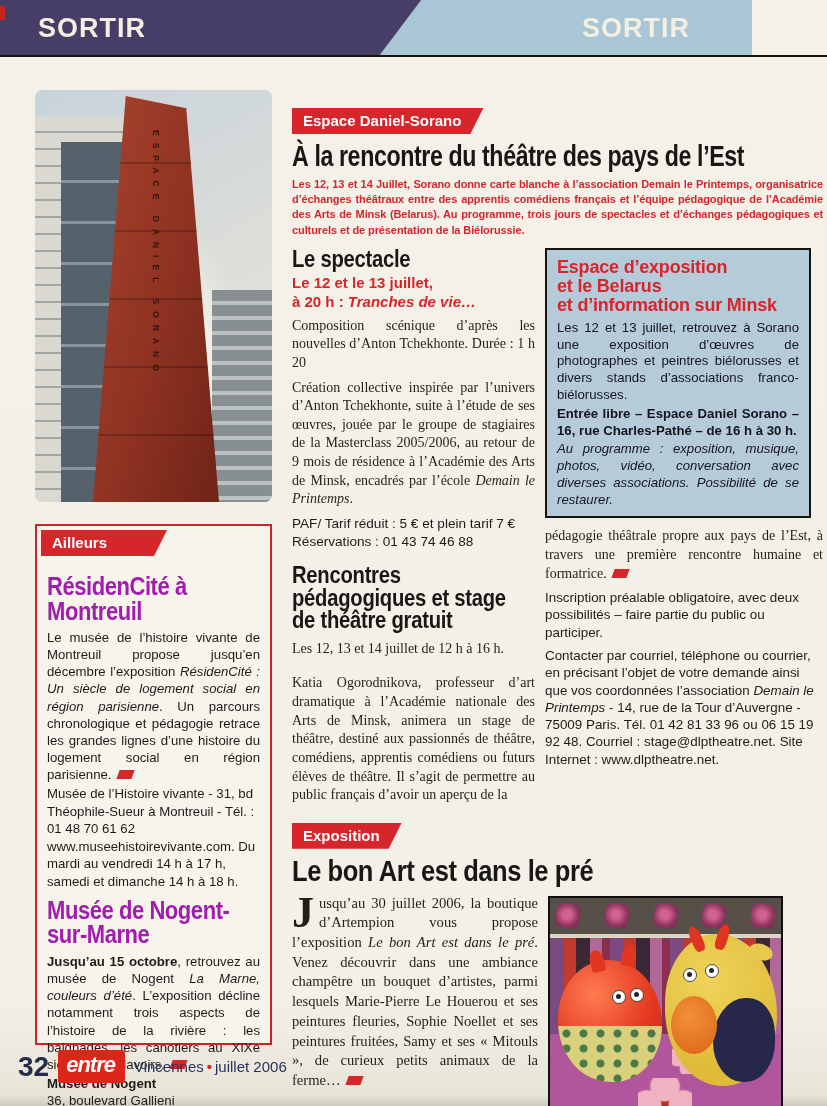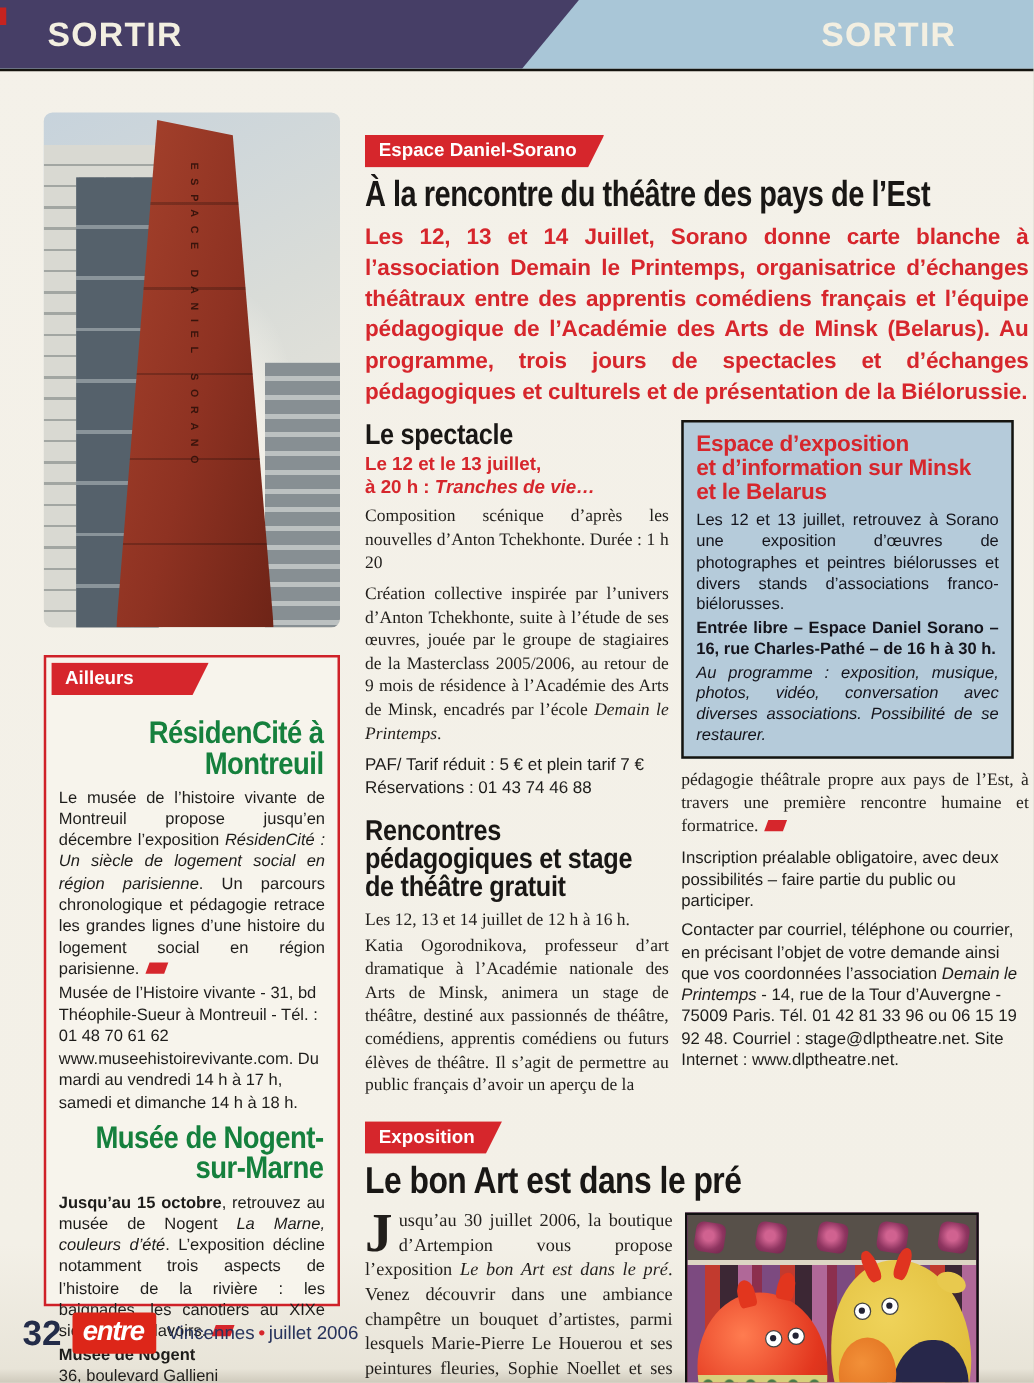--- a/index.html
+++ b/index.html
@@ -1,21 +1,21 @@
 <!DOCTYPE html>
 <html lang="fr"><head>
 <meta charset="utf-8">
 <style>
   html,body{margin:0;padding:0;}
   body{background:#d8d4c8;font-family:"Liberation Sans",sans-serif;}
   #page{position:relative;width:827px;height:1106px;margin:0 auto;overflow:hidden;
         background:linear-gradient(180deg,#f4f1e9 0%,#f3f0e7 90%,#e8e4d8 99%,#cfcabc 100%);}
 
   
-  .header{position:absolute;top:0;left:0;width:827px;height:55px;background:#a9c6d7;}
+  .header{position:absolute;top:0;left:0;width:752px;height:55px;background:#a9c6d7;}
   .header-purple{position:absolute;inset:0;background:#463e66;
         clip-path:polygon(0 0,56% 0,50.5% 100%,0 100%);}
   .sortir{position:absolute;top:13px;font-weight:bold;font-size:27px;color:#f3efe1;
         letter-spacing:1px;font-family:"Liberation Sans",sans-serif;}
   .sortir-left{left:38px;}
   .sortir-right{right:62px;}
   .header-rule{position:absolute;top:55px;left:0;width:827px;height:2px;background:#15140f;}
   .bleed-mark{position:absolute;left:0;top:6px;width:5px;height:14px;background:#c6231f;}
 
   
@@ -52,29 +52,29 @@
        color:#2f110a;opacity:.9;}
   .pb-right{position:absolute;right:0;top:200px;width:60px;height:212px;
        background:repeating-linear-gradient(180deg,#878f93 0 11px,#bcc1c1 11px 15px);}
   .pb-fog{position:absolute;right:30px;top:140px;width:110px;height:272px;
        background:radial-gradient(ellipse at 50% 50%,rgba(255,252,244,.9) 0%,rgba(255,252,244,0) 70%);}
 
   .ailleurs-box{position:absolute;left:35px;top:524px;width:237px;height:521px;
        border:2px solid #cf2128;background:#f7f4ec;box-sizing:border-box;}
   .ailleurs-box .tag{margin:4px 0 0 4px;padding-right:60px;}
   .ab-inner{padding:10px 10px 0 10px;}
-  .ab-title{font-weight:bold;font-size:25px;line-height:.98;color:#15803d;
-       letter-spacing:-.5px;margin:8px 0 6px 0;text-align:right;}
+  .ab-title{font-weight:bold;font-size:25px;line-height:.98;color:#a21caf;
+       letter-spacing:-.5px;margin:8px 0 6px 0;}
   .ab-p{font-size:13.2px;line-height:1.3;color:#1d1c1a;text-align:justify;margin:0 0 2px 0;}
   .ab-addr{font-size:13.2px;line-height:1.32;color:#1d1c1a;margin:0 0 4px 0;}
 
   
   .main{position:absolute;left:292px;top:108px;width:531px;}
   .headline1{font-size:29px;margin:6px 0 4px 0;}
-  .intro{font-weight:bold;font-size:18px;line-height:1.38;color:#d6262c;
+  .intro{font-weight:bold;font-size:11px;line-height:1.38;color:#d6262c;
        text-align:justify;letter-spacing:-.1px;margin:2px 0 10px 0;}
   .cols{display:flex;gap:10px;}
   .col-l{width:243px;flex:0 0 243px;}
   .col-r{width:278px;flex:0 0 278px;}
   .h2{font-size:23px;font-weight:bold;color:#191715;letter-spacing:-.3px;
        line-height:.98;margin:0 0 4px 0;}
   .sub-red{font-weight:bold;font-size:15px;line-height:1.22;color:#d6262c;margin:0 0 6px 0;}
   .info-lines{font-size:13.6px;line-height:1.3;color:#1d1c1a;margin-top:2px;}
 
   .minsk-box{border:2px solid #15140f;background:#b5cbda;padding:8px 10px 6px 10px;
@@ -204,31 +204,31 @@
           <div class="info-lines">
             <div>PAF/ Tarif réduit : 5 € et plein tarif 7 €</div>
             <div>Réservations : 01 43 74 46 88</div>
           </div>
         </div>
 
         <div class="rencontres">
           <div class="h2">
               <span class="condense" style="display:block">Rencontres pédagogiques et stage de théâtre gratuit</span>
             </div>
-          <p class="serif" style="margin-top:8px;margin-bottom:2px">Les 12, 13 et 14 juillet de 12 h à 16 h.</p>
+          <p class="serif" style="margin-top:8px;margin-bottom:16px">Les 12, 13 et 14 juillet de 12 h à 16 h.</p>
           <p class="serif">Katia Ogorodnikova, professeur d’art dramatique à l’Académie nationale des Arts de Minsk, animera un stage de théâtre, destiné aux passionnés de théâtre, comédiens, apprentis comédiens ou futurs élèves de théâtre. Il s’agit de permettre au public français d’avoir un aperçu de la</p>
         </div>
       </div>
 
       <div class="col-r">
         <div class="minsk-box">
           <div class="mb-title">
             <div>Espace d’exposition</div>
+            <div>et le Belarus</div>
             <div>et d’information sur Minsk</div>
-            <div>et le Belarus</div>
           </div>
           <p class="mb-p">Les 12 et 13 juillet, retrouvez à Sorano une exposition d’œuvres de photographes et peintres biélorusses et divers stands d’associations franco-biélorusses.</p>
           <p class="mb-p" style="font-weight:bold">Entrée libre – Espace Daniel Sorano – 16, rue Charles-Pathé – de 16 h à 30 h.</p>
           <p class="mb-p" style="font-style:italic">Au programme : exposition, musique, photos, vidéo, conversation avec diverses associations. Possibilité de se restaurer.</p>
         </div>
 
         <div class="cont-r">
           <p class="serif"><span>pédagogie théâtrale propre aux pays de l’Est, à travers une première rencontre humaine et formatrice.</span><span class="endmark"></span></p>
           <p class="sans">Inscription préalable obligatoire, avec deux possibilités – faire partie du public ou participer.</p>
           <p class="sans"><span>Contacter par courriel, téléphone ou courrier, en précisant l’objet de votre demande ainsi que vos coordonnées l’association </span><i>Demain le Printemps</i><span> - 14, rue de la Tour d’Auvergne - 75009 Paris. Tél. 01 42 81 33 96 ou 06 15 19 92 48. Courriel : stage@dlptheatre.net. Site Internet : www.dlptheatre.net.</span></p>

